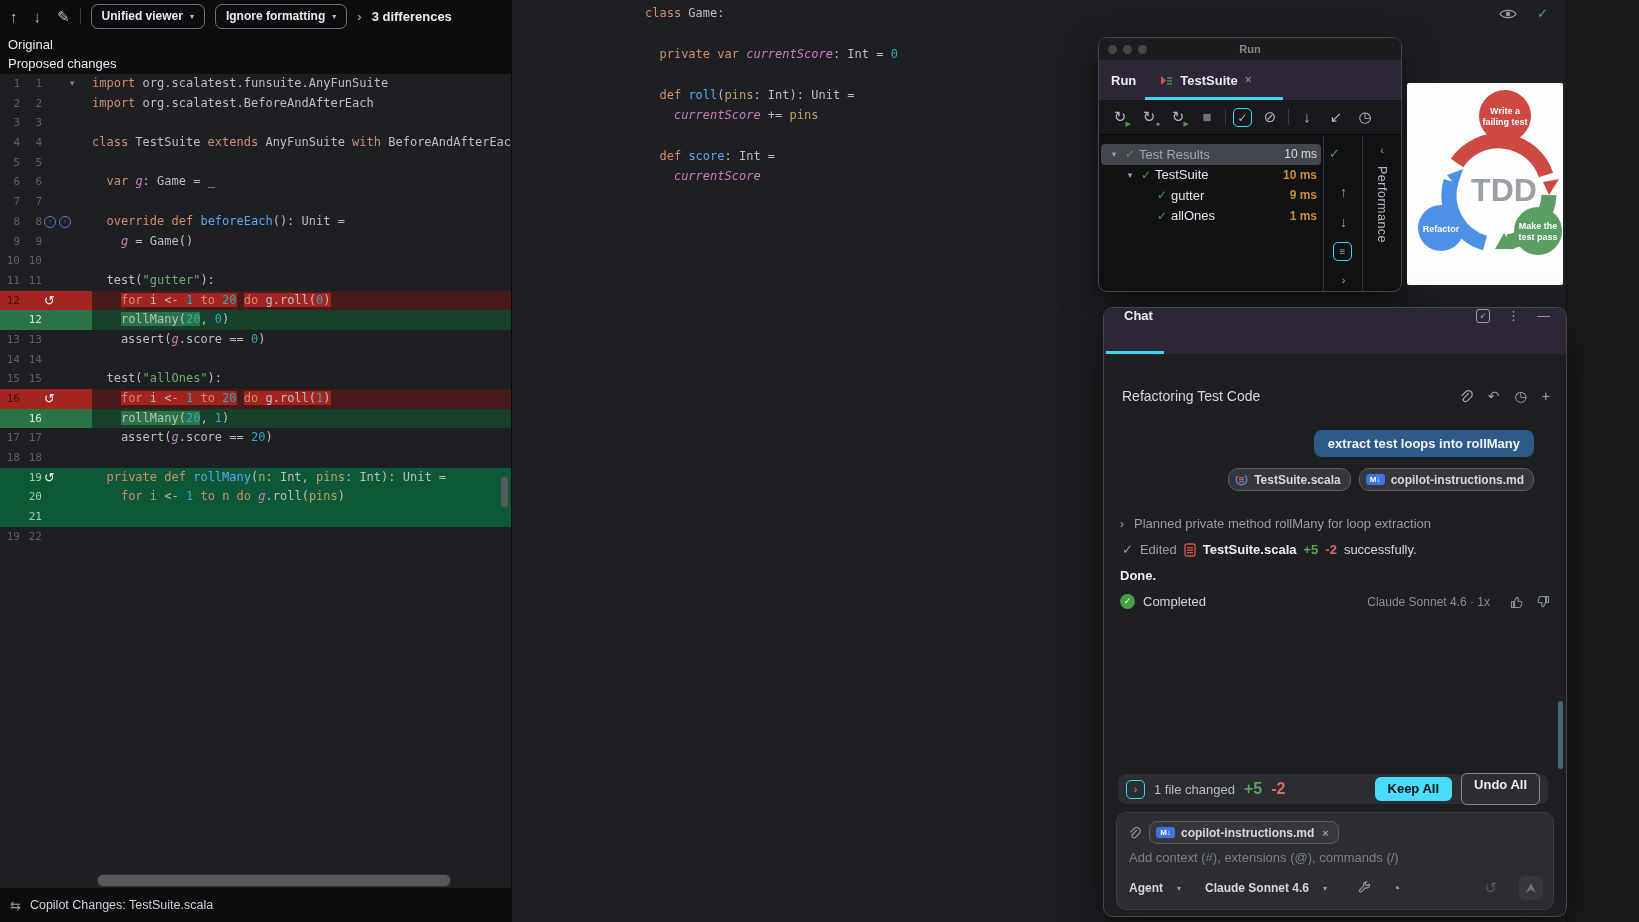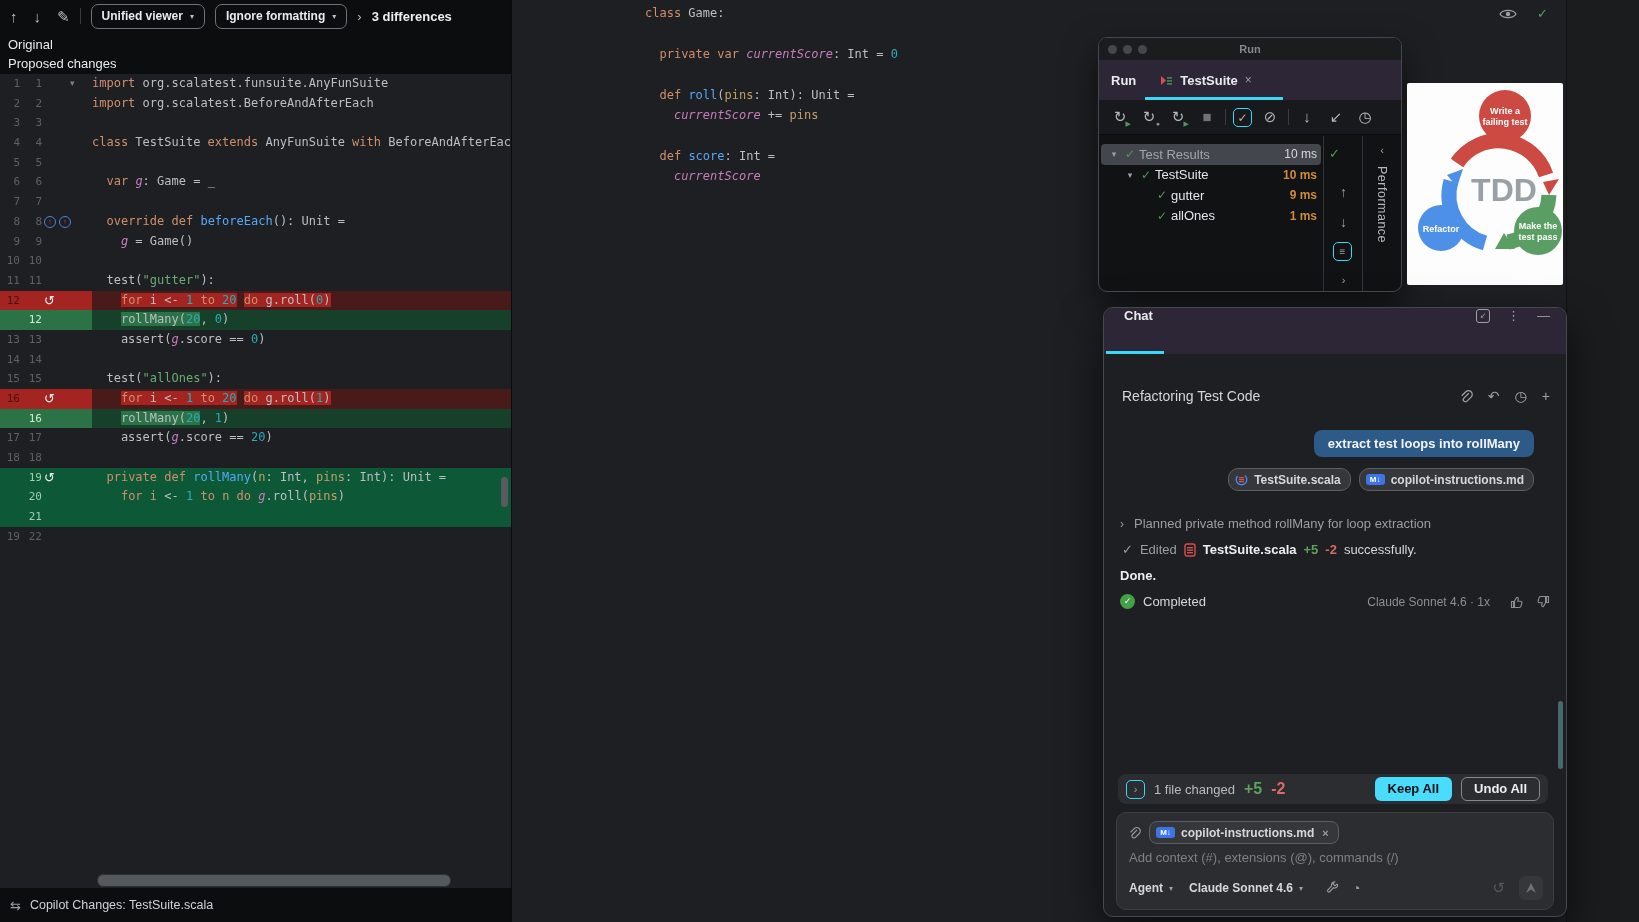--- a/index.html
+++ b/index.html
@@ -118,26 +118,26 @@
   #completed-row{position:absolute;left:16px;right:16px;top:286px;display:flex;align-items:center;gap:8px;}
   .done-badge{width:15px;height:15px;border-radius:50%;background:#43a047;color:#fff;font-size:9px;line-height:15px;text-align:center;flex:none;}
   #completed-label{font-size:13px;color:#d5d7db;}
   #model-info{margin-left:auto;font-size:12px;color:#8b8e94;}
   #feedback{display:flex;gap:12px;margin-left:12px;color:#8b8e94;}
   #chat-scroll{position:absolute;right:3px;top:393px;width:5px;height:68px;background:#46696f;border-radius:3px;}
   #changes-bar{position:absolute;left:14px;right:18px;top:466px;height:30px;background:#2b2d31;border-radius:8px;display:flex;align-items:center;gap:9px;padding:0 8px;box-sizing:border-box;}
   .expand-btn{width:19px;height:19px;border:1.5px solid #3ad8f6;border-radius:5px;color:#9a9da3;font-size:11px;line-height:17px;text-align:center;box-sizing:border-box;flex:none;}
   #changes-text{font-size:13px;color:#b8bbc0;}
   #keep-btn{margin-left:auto;height:24px;padding:0 13px;background:#49dcfc;border-radius:6px;color:#0d0e10;font-size:13px;font-weight:700;line-height:24px;}
-  #undo-btn{height:24px;padding:0 12px;border:1px solid #85888d;border-radius:6px;color:#eceef0;font-size:13px;font-weight:700;line-height:22px;box-sizing:border-box;}
+  #undo-btn{height:32px;padding:0 12px;border:1px solid #85888d;border-radius:6px;color:#eceef0;font-size:13px;font-weight:700;line-height:22px;box-sizing:border-box;}
   #input-box{position:absolute;left:12px;right:12px;top:504px;height:98px;background:#2b2d31;border:1px solid #3c3e42;border-radius:10px;box-sizing:border-box;}
   #input-chip-row{position:absolute;left:10px;top:8px;display:flex;gap:8px;align-items:center;color:#9a9da3;}
   .chip .x{color:#9a9da3;font-size:11px;margin-left:2px;}
   #input-placeholder{position:absolute;left:12px;top:37px;font-size:13px;color:#7d8086;}
-  #input-controls{position:absolute;left:12px;right:10px;bottom:9px;display:flex;align-items:center;gap:6px;}
+  #input-controls{position:absolute;left:12px;right:10px;bottom:9px;display:flex;align-items:center;gap:14px;}
   .ctrl-label{font-size:12px;font-weight:700;color:#d5d7db;}
   .ctrl-car{font-size:8px;color:#9a9da3;margin-right:10px;}
   .ctrl-icon{color:#9a9da3;font-size:14px;margin-left:6px;}
   #dim-history{margin-left:auto;color:#55585c;font-size:15px;}
   .send-box{width:24px;height:24px;border-radius:6px;background:#35373b;display:flex;align-items:center;justify-content:center;margin-left:8px;}
 </style>
 </head>
 <body>
 
 <div id="screen">

